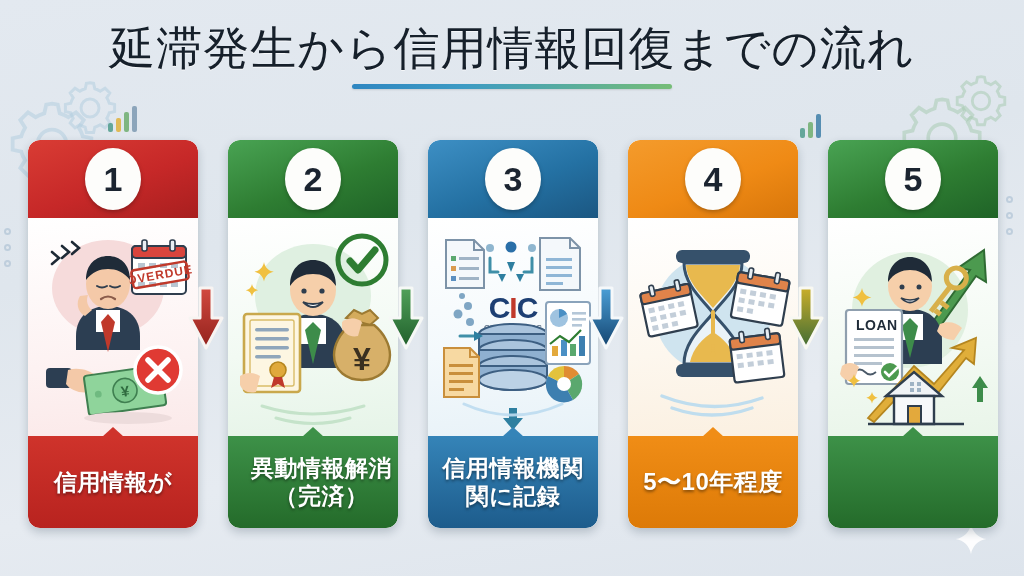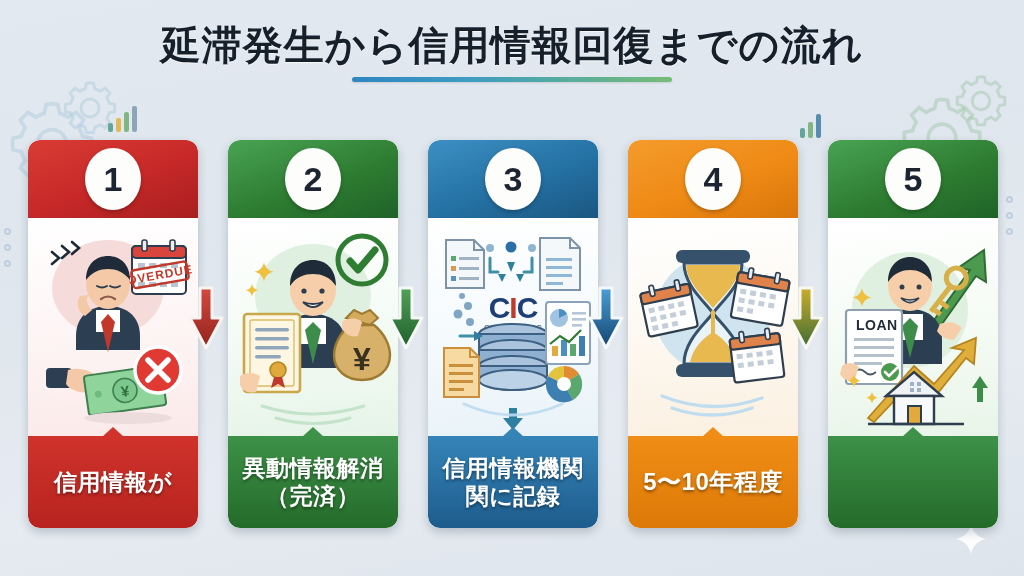--- a/index.html
+++ b/index.html
@@ -36,22 +36,22 @@
   .sparkle { position: absolute; }
 
   
   .title-wrap {
     position: absolute;
     left: 0; right: 0; top: 22px;
     text-align: center;
     z-index: 5;
   }
   .title {
-    font-size: 40px;
-    font-weight: 700;
+    font-size: 46px;
+    font-weight: 400;
     letter-spacing: 1px;
     color: #16202b;
     line-height: 1.15;
     text-shadow: 0 1px 0 rgba(255,255,255,.65);
     white-space: nowrap;
   }
   .title-rule {
     margin: 9px auto 0;
     width: 320px;
     height: 5px;
@@ -361,21 +361,21 @@
               <text x="134" y="152" text-anchor="middle" font-family="'Liberation Sans',sans-serif" font-size="32" font-weight="700" fill="#3a3020">¥</text>
               <path d="M114 104c6-5 14-5 20 0l-4 14c-8 2-14-3-16-8z" fill="#f6cfaa"></path>
             </g>
             <g stroke="#bfe0c5" stroke-width="3" fill="none" stroke-linecap="round" opacity=".85">
               <path d="M34 188q50 16 102 0"></path>
               <path d="M48 200q38 11 74 0"></path>
             </g>
           </svg>
         </div>
       </div>
-      <div class="card-foot" style="background:linear-gradient(180deg,#3d9148 0%,#246b2a 100%);">
+      <div class="card-foot" style="background:linear-gradient(180deg,#3d9148 0%,#246b2a 100%);justify-content:flex-end;">
         <span class="notch" style="border-bottom:10px solid #3d9148;"></span>
         <span class="foot-label">異動情報解消
 （完済）</span>
       </div>
     </div>
 
     <div class="card c3">
       <div class="card-head" style="background:linear-gradient(160deg,#3d8fc4 0%,#2471a3 55%,#1b5782 100%);">
         <div class="badge">3</div>
       </div>

